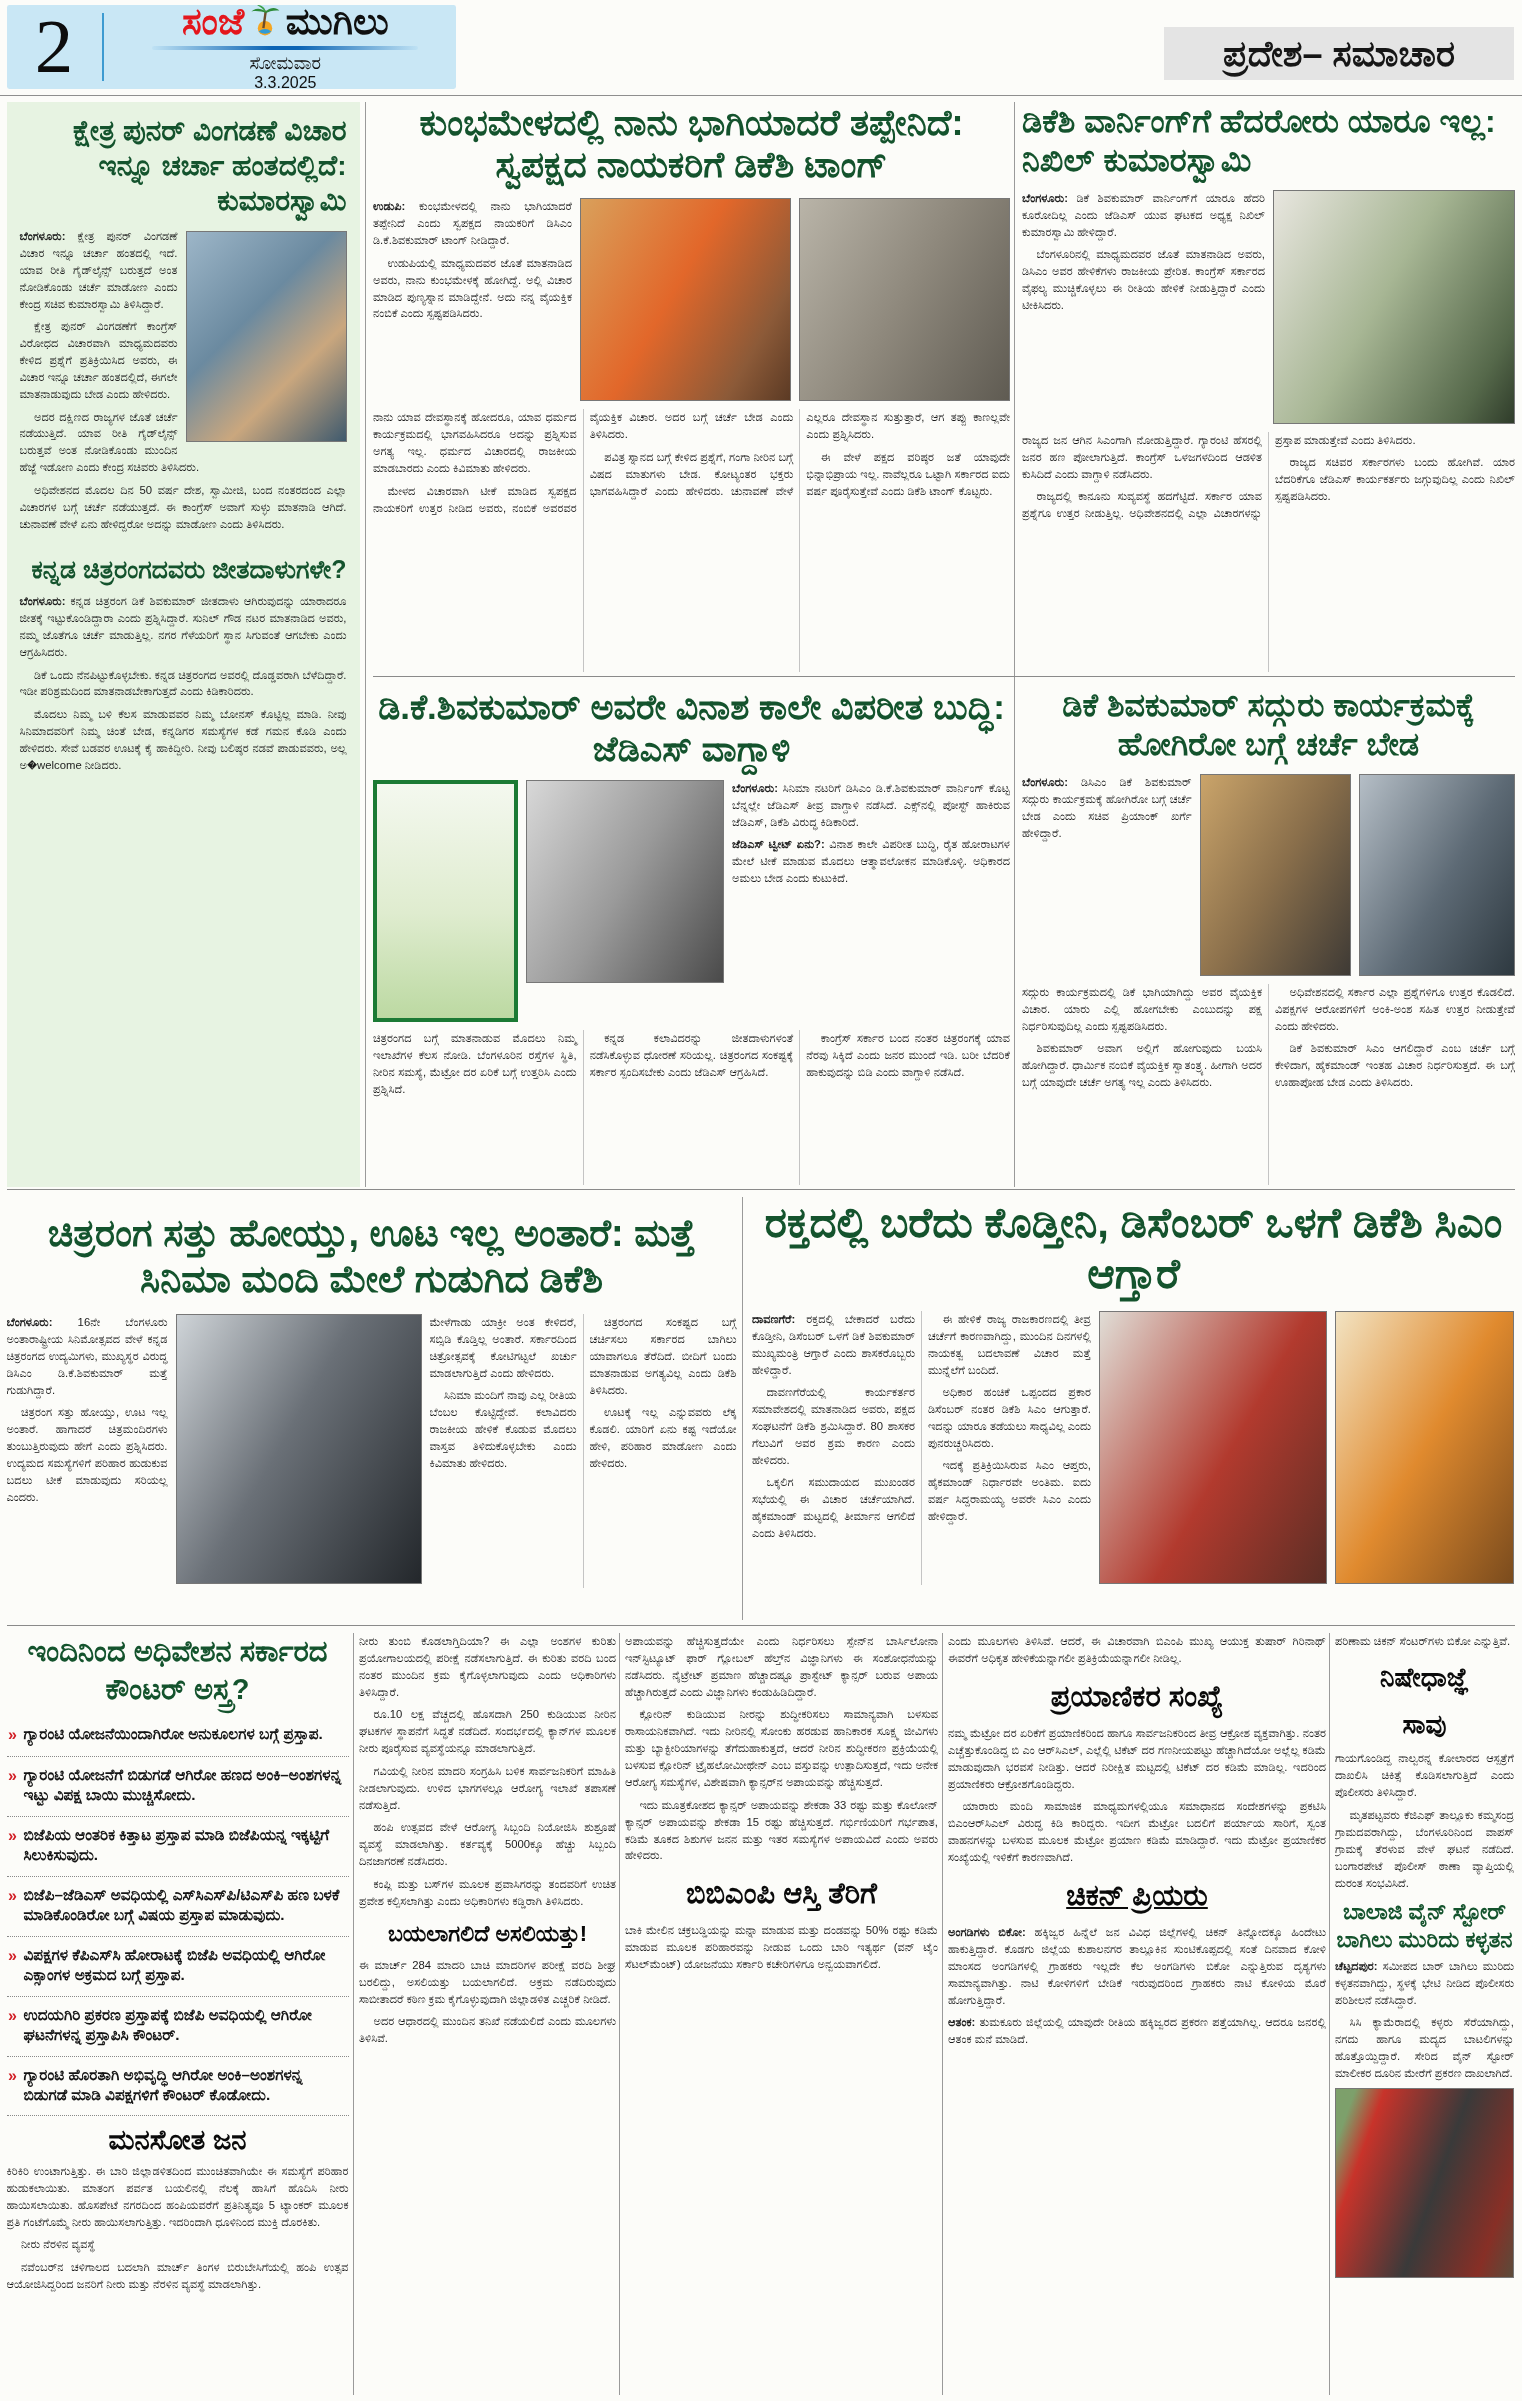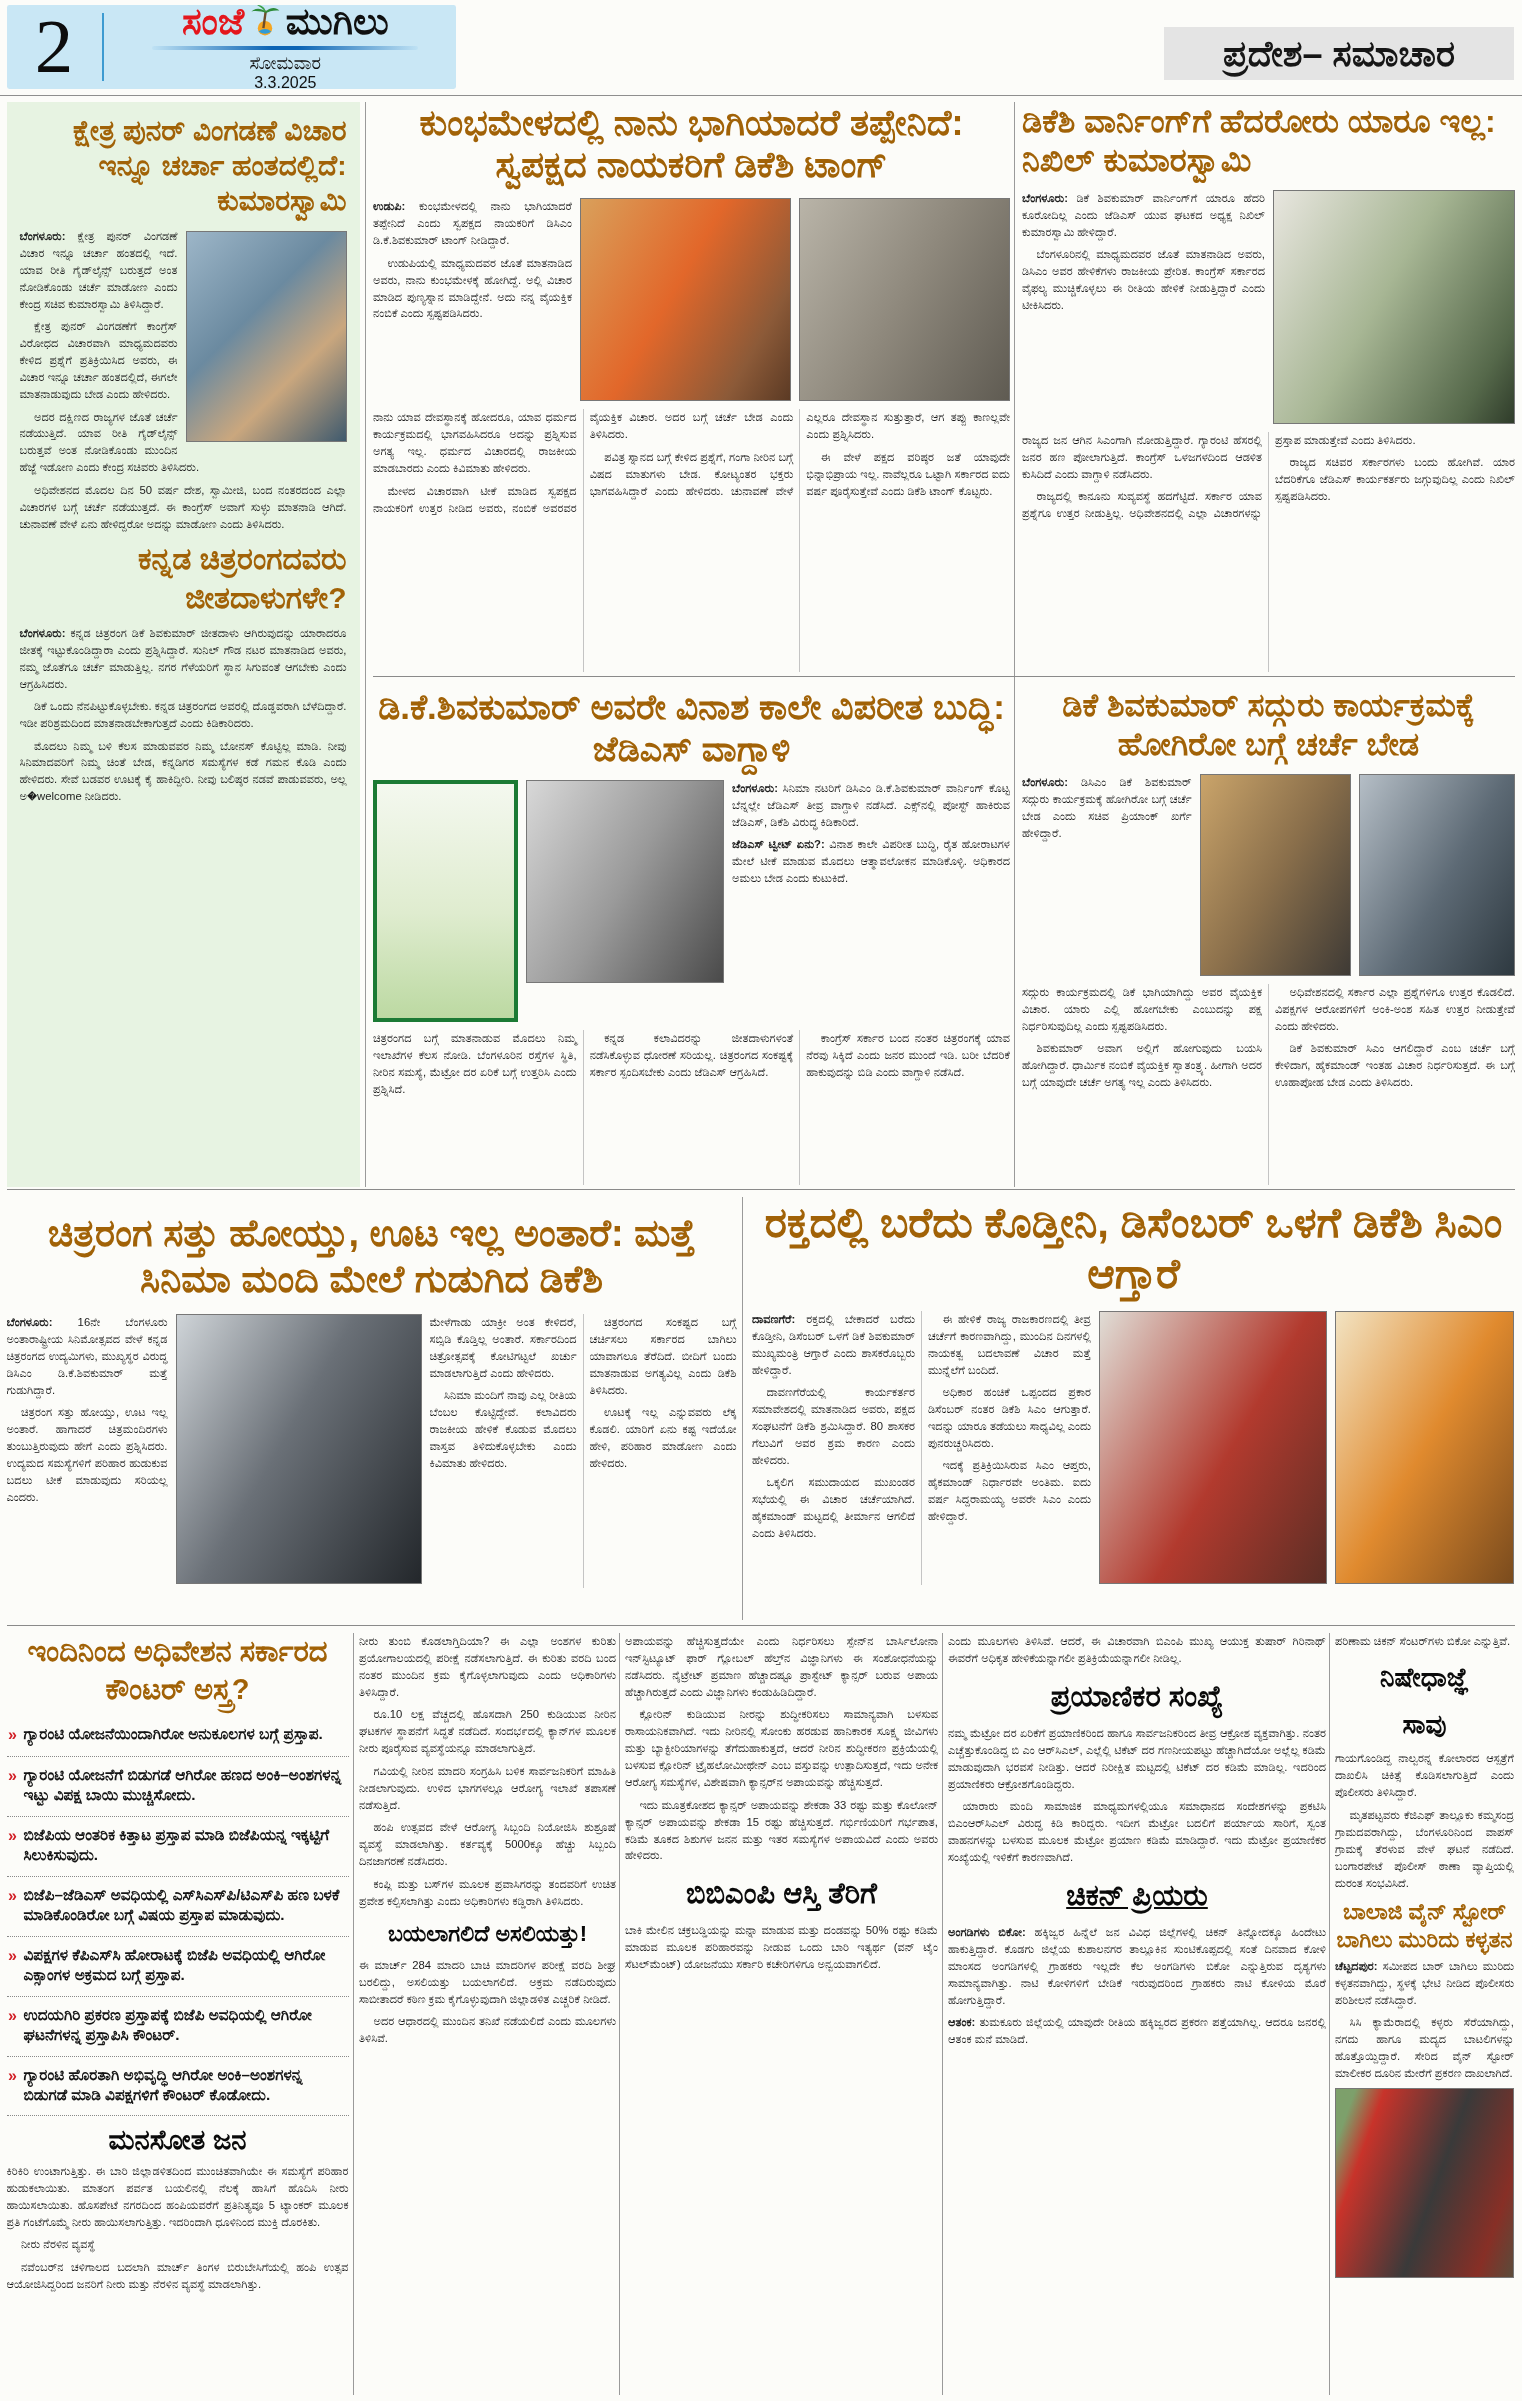--- a/index.html
+++ b/index.html
@@ -26,21 +26,21 @@
   .logo-underline { width:266px; height:4px; margin:3.2px 0 3.2px 0;
     background:linear-gradient(90deg,#bfe2f4,#0b64b4 45%,#0b64b4 55%,#bfe2f4); border-radius:2.4px; }
   .weekday { font-size:18px; color:#101010; }
   .dateline { font-size:16px; color:#101010; }
   .section-head { left:1164px; top:27.4px; width:350px; height:53px; background:#e4e4e4;
     display:flex; align-items:center; justify-content:center;
     font-size:36px; font-weight:bold; color:#161616; }
   .head-rule { left:0; top:95px; width:1523px; border-top:1.6px solid #8e8e8e; }
 
   
-  .headline { font-weight:bold; color:#a16207; }
+  .headline { font-weight:bold; color:#14532d; }
   .h-right { text-align:right; }
   .h-center { text-align:center; }
   .byline { font-weight:bold; }
   .body-txt { font-size:11.3px; line-height:1.5; text-align:justify; color:#1c1c1c; }
   .body-txt p { margin-bottom:5.6px; text-indent:14.5px; }
   .body-txt p.noindent { text-indent:0; }
   .cols2 { column-count:2; column-gap:13px; column-rule:0.8px solid #c4c4c4; }
   .cols3 { column-count:3; column-gap:13px; column-rule:0.8px solid #c4c4c4; }
   .subhead { font-weight:bold; text-align:center; color:#0a0a0a; margin:8px 0 6.5px; }
   .green-panel { background:#e7f3e2; padding:11.3px 13px; }
@@ -94,21 +94,21 @@
     <div class="headline h-right" style="font-size:28px; line-height:1.25;">ಕ್ಷೇತ್ರ ಪುನರ್ ವಿಂಗಡಣೆ ವಿಚಾರ ಇನ್ನೂ ಚರ್ಚಾ ಹಂತದಲ್ಲಿದೆ: ಕುಮಾರಸ್ವಾಮಿ</div>
     <div class="body-txt" style="margin-top:9.7px;">
       <div class="photo" style="float:right; width:161px; height:211px; margin:3.2px 0 4.8px 8px;
            background:linear-gradient(135deg,#9db6c8,#6b8aa0 40%,#caa77e 68%,#3f5a6e);"></div>
       <p class="noindent"><span class="byline">ಬೆಂಗಳೂರು:</span>
         <span>ಕ್ಷೇತ್ರ ಪುನರ್ ವಿಂಗಡಣೆ ವಿಚಾರ ಇನ್ನೂ ಚರ್ಚಾ ಹಂತದಲ್ಲಿ ಇದೆ. ಯಾವ ರೀತಿ ಗೈಡ್‌ಲೈನ್ಸ್ ಬರುತ್ತದೆ ಅಂತ ನೋಡಿಕೊಂಡು ಚರ್ಚೆ ಮಾಡೋಣ ಎಂದು ಕೇಂದ್ರ ಸಚಿವ ಕುಮಾರಸ್ವಾಮಿ ತಿಳಿಸಿದ್ದಾರೆ.</span></p>
       <p>ಕ್ಷೇತ್ರ ಪುನರ್ ವಿಂಗಡಣೆಗೆ ಕಾಂಗ್ರೆಸ್ ವಿರೋಧದ ವಿಚಾರವಾಗಿ ಮಾಧ್ಯಮದವರು ಕೇಳಿದ ಪ್ರಶ್ನೆಗೆ ಪ್ರತಿಕ್ರಿಯಿಸಿದ ಅವರು, ಈ ವಿಚಾರ ಇನ್ನೂ ಚರ್ಚಾ ಹಂತದಲ್ಲಿದೆ, ಈಗಲೇ ಮಾತನಾಡುವುದು ಬೇಡ ಎಂದು ಹೇಳಿದರು.</p>
       <p>ಅದರ ದಕ್ಷಿಣದ ರಾಜ್ಯಗಳ ಜೊತೆ ಚರ್ಚೆ ನಡೆಯುತ್ತಿದೆ. ಯಾವ ರೀತಿ ಗೈಡ್‌ಲೈನ್ಸ್ ಬರುತ್ತವೆ ಅಂತ ನೋಡಿಕೊಂಡು ಮುಂದಿನ ಹೆಜ್ಜೆ ಇಡೋಣ ಎಂದು ಕೇಂದ್ರ ಸಚಿವರು ತಿಳಿಸಿದರು.</p>
       <p>ಅಧಿವೇಶನದ ಮೊದಲ ದಿನ 50 ವರ್ಷ ದೇಶ, ಸ್ವಾಮೀಜಿ, ಬಂದ ನಂತರದಂದ ಎಲ್ಲಾ ವಿಚಾರಗಳ ಬಗ್ಗೆ ಚರ್ಚೆ ನಡೆಯುತ್ತದೆ. ಈ ಕಾಂಗ್ರೆಸ್ ಅವಾಗೆ ಸುಳ್ಳು ಮಾತನಾಡಿ ಆಗಿದೆ. ಚುನಾವಣೆ ವೇಳೆ ಏನು ಹೇಳಿದ್ದರೋ ಅದನ್ನು ಮಾಡೋಣ ಎಂದು ತಿಳಿಸಿದರು.</p>
     </div>
-    <div class="headline h-right" style="font-size:30px; line-height:1.3; margin-top:6px;">ಕನ್ನಡ ಚಿತ್ರರಂಗದವರು ಜೀತದಾಳುಗಳೇ?</div>
+    <div class="headline h-right" style="font-size:25px; line-height:1.3; margin-top:20px;">ಕನ್ನಡ ಚಿತ್ರರಂಗದವರು ಜೀತದಾಳುಗಳೇ?</div>
     <div class="body-txt" style="margin-top:8px;">
       <p class="noindent"><span class="byline">ಬೆಂಗಳೂರು:</span>
         <span>ಕನ್ನಡ ಚಿತ್ರರಂಗ ಡಿಕೆ ಶಿವಕುಮಾರ್ ಜೀತದಾಳು ಆಗಿರುವುದನ್ನು ಯಾರಾದರೂ ಜೀತಕ್ಕೆ ಇಟ್ಟುಕೊಂಡಿದ್ದಾರಾ ಎಂದು ಪ್ರಶ್ನಿಸಿದ್ದಾರೆ. ಸುನಿಲ್ ಗೌಡ ನಟರ ಮಾತನಾಡಿದ ಅವರು, ನಮ್ಮ ಜೊತೆಗೂ ಚರ್ಚೆ ಮಾಡುತ್ತಿಲ್ಲ. ನಗರ ಗೆಳೆಯರಿಗೆ ಸ್ಥಾನ ಸಿಗುವಂತೆ ಆಗಬೇಕು ಎಂದು ಆಗ್ರಹಿಸಿದರು.</span></p>
       <p>ಡಿಕೆ ಒಂದು ನೆನಪಿಟ್ಟುಕೊಳ್ಳಬೇಕು. ಕನ್ನಡ ಚಿತ್ರರಂಗದ ಅವರಲ್ಲಿ ದೊಡ್ಡವರಾಗಿ ಬೆಳೆದಿದ್ದಾರೆ. ಇಡೀ ಪರಿಶ್ರಮದಿಂದ ಮಾತನಾಡಬೇಕಾಗುತ್ತದೆ ಎಂದು ಕಿಡಿಕಾರಿದರು.</p>
       <p>ಮೊದಲು ನಿಮ್ಮ ಬಳಿ ಕೆಲಸ ಮಾಡುವವರ ನಿಮ್ಮ ಬೋನಸ್ ಕೊಟ್ಟಿಲ್ಲ ಮಾಡಿ. ನೀವು ಸಿನಿಮಾದವರಿಗೆ ನಿಮ್ಮ ಚಿಂತೆ ಬೇಡ, ಕನ್ನಡಿಗರ ಸಮಸ್ಯೆಗಳ ಕಡೆ ಗಮನ ಕೊಡಿ ಎಂದು ಹೇಳಿದರು. ಸೇವೆ ಬಡವರ ಊಟಕ್ಕೆ ಕೈ ಹಾಕಿದ್ದೀರಿ. ನೀವು ಬಲಿಷ್ಠರ ನಡವೆ ಪಾಡುವವರು, ಅಲ್ಲ ಅ�welcome ನೀಡಿದರು.</p>
     </div>
   </div>
   <div class="vr" style="left:365px; top:102px; height:1085px;"></div>
 
   <div class="abs clip" style="left:373px; top:102px; width:637px; height:570px;">

